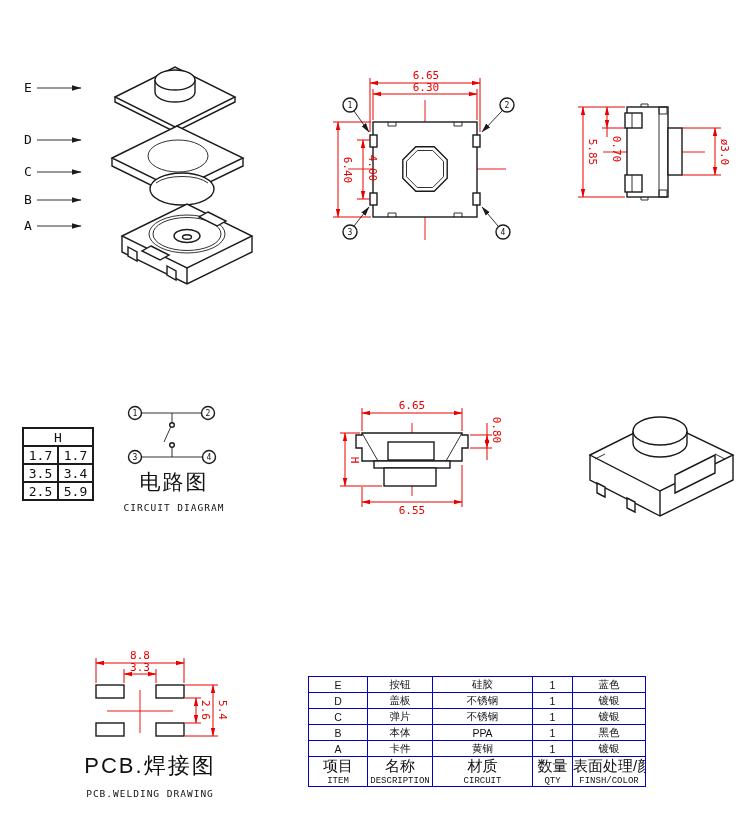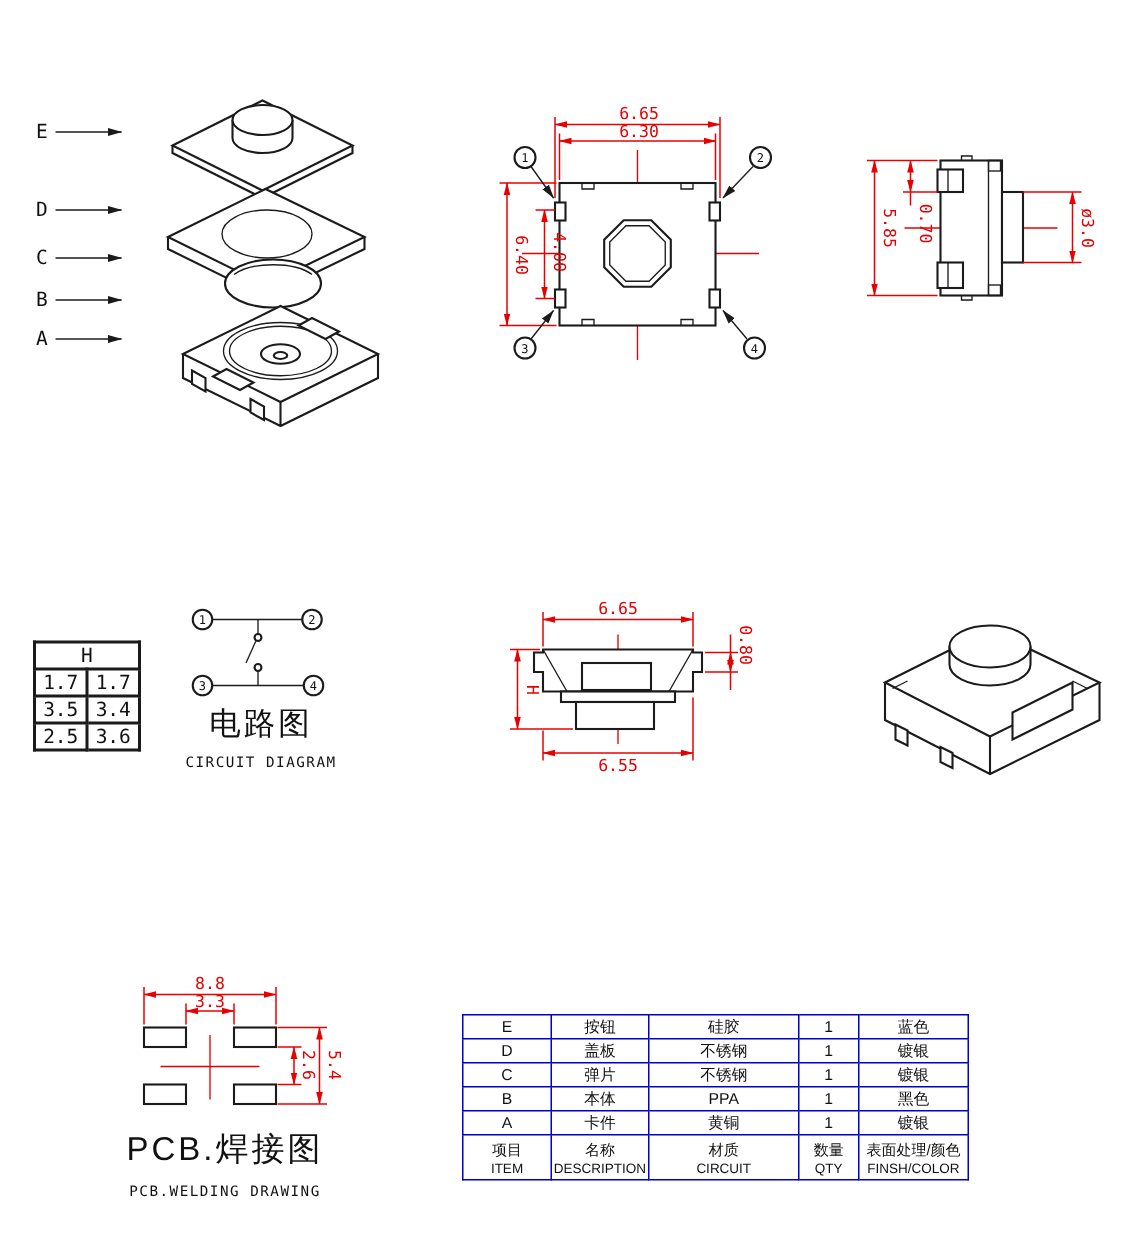--- a/index.html
+++ b/index.html
@@ -19,22 +19,22 @@
   text.en{fill:#111;font-size:9.5px;font-family:"DejaVu Sans Mono",monospace;text-anchor:middle;letter-spacing:1px;}
   
   #h-table{border-collapse:collapse;}
   #h-table td{border:2px solid #1b1b1b;width:33px;height:16px;text-align:center;
               font:13px "DejaVu Sans Mono",monospace;color:#111;padding:0;}
   
   #parts-table{border-collapse:collapse;table-layout:fixed;}
   #parts-table td{border:1px solid #0000c8;text-align:center;vertical-align:middle;
                   font-family:"Liberation Sans",sans-serif;font-size:10.5px;color:#111;
                   padding:0;height:15px;overflow:hidden;white-space:nowrap;}
-  #parts-table td .c2en{font-family:Liberation Sans, sans-serif;font-size:9px;}
-  #parts-table td .c2zh{font-size:10px;text-align:center;}
+  #parts-table td .c2en{font-family:Liberation Mono, monospace;font-size:9px;}
+  #parts-table td .c2zh{font-size:15px;text-align:center;}
 </style>
 </head>
 <body>
 
 <div id="sheet">
 
   <svg width="0" height="0" style="position:absolute">
     <defs>
       <marker id="ar" markerWidth="9" markerHeight="6" refX="8" refY="3" orient="auto-start-reverse" markerUnits="userSpaceOnUse">
         <path d="M0,0.8 L8.5,3 L0,5.2 Z" fill="#e80000"></path>
@@ -175,21 +175,21 @@
     <tr>
       <td>1.7</td>
       <td>1.7</td>
     </tr>
     <tr>
       <td>3.5</td>
       <td>3.4</td>
     </tr>
     <tr>
       <td>2.5</td>
-      <td>3.6</td>
+      <td>5.9</td>
     </tr>
   </tbody>
     </table>
 
   <svg class="panel" style="left:118px;top:402px" width="120" height="115">
     <g>
       <line x1="23.5" y1="11" x2="83.5" y2="11" class="thin"></line>
       <line x1="54" y1="11" x2="54" y2="20.5" class="thin"></line>
       <circle cx="54" cy="23" r="2.3" class="blkf" stroke-width="1"></circle>
       <line x1="52.5" y1="25.5" x2="46" y2="40" class="thin"></line>

